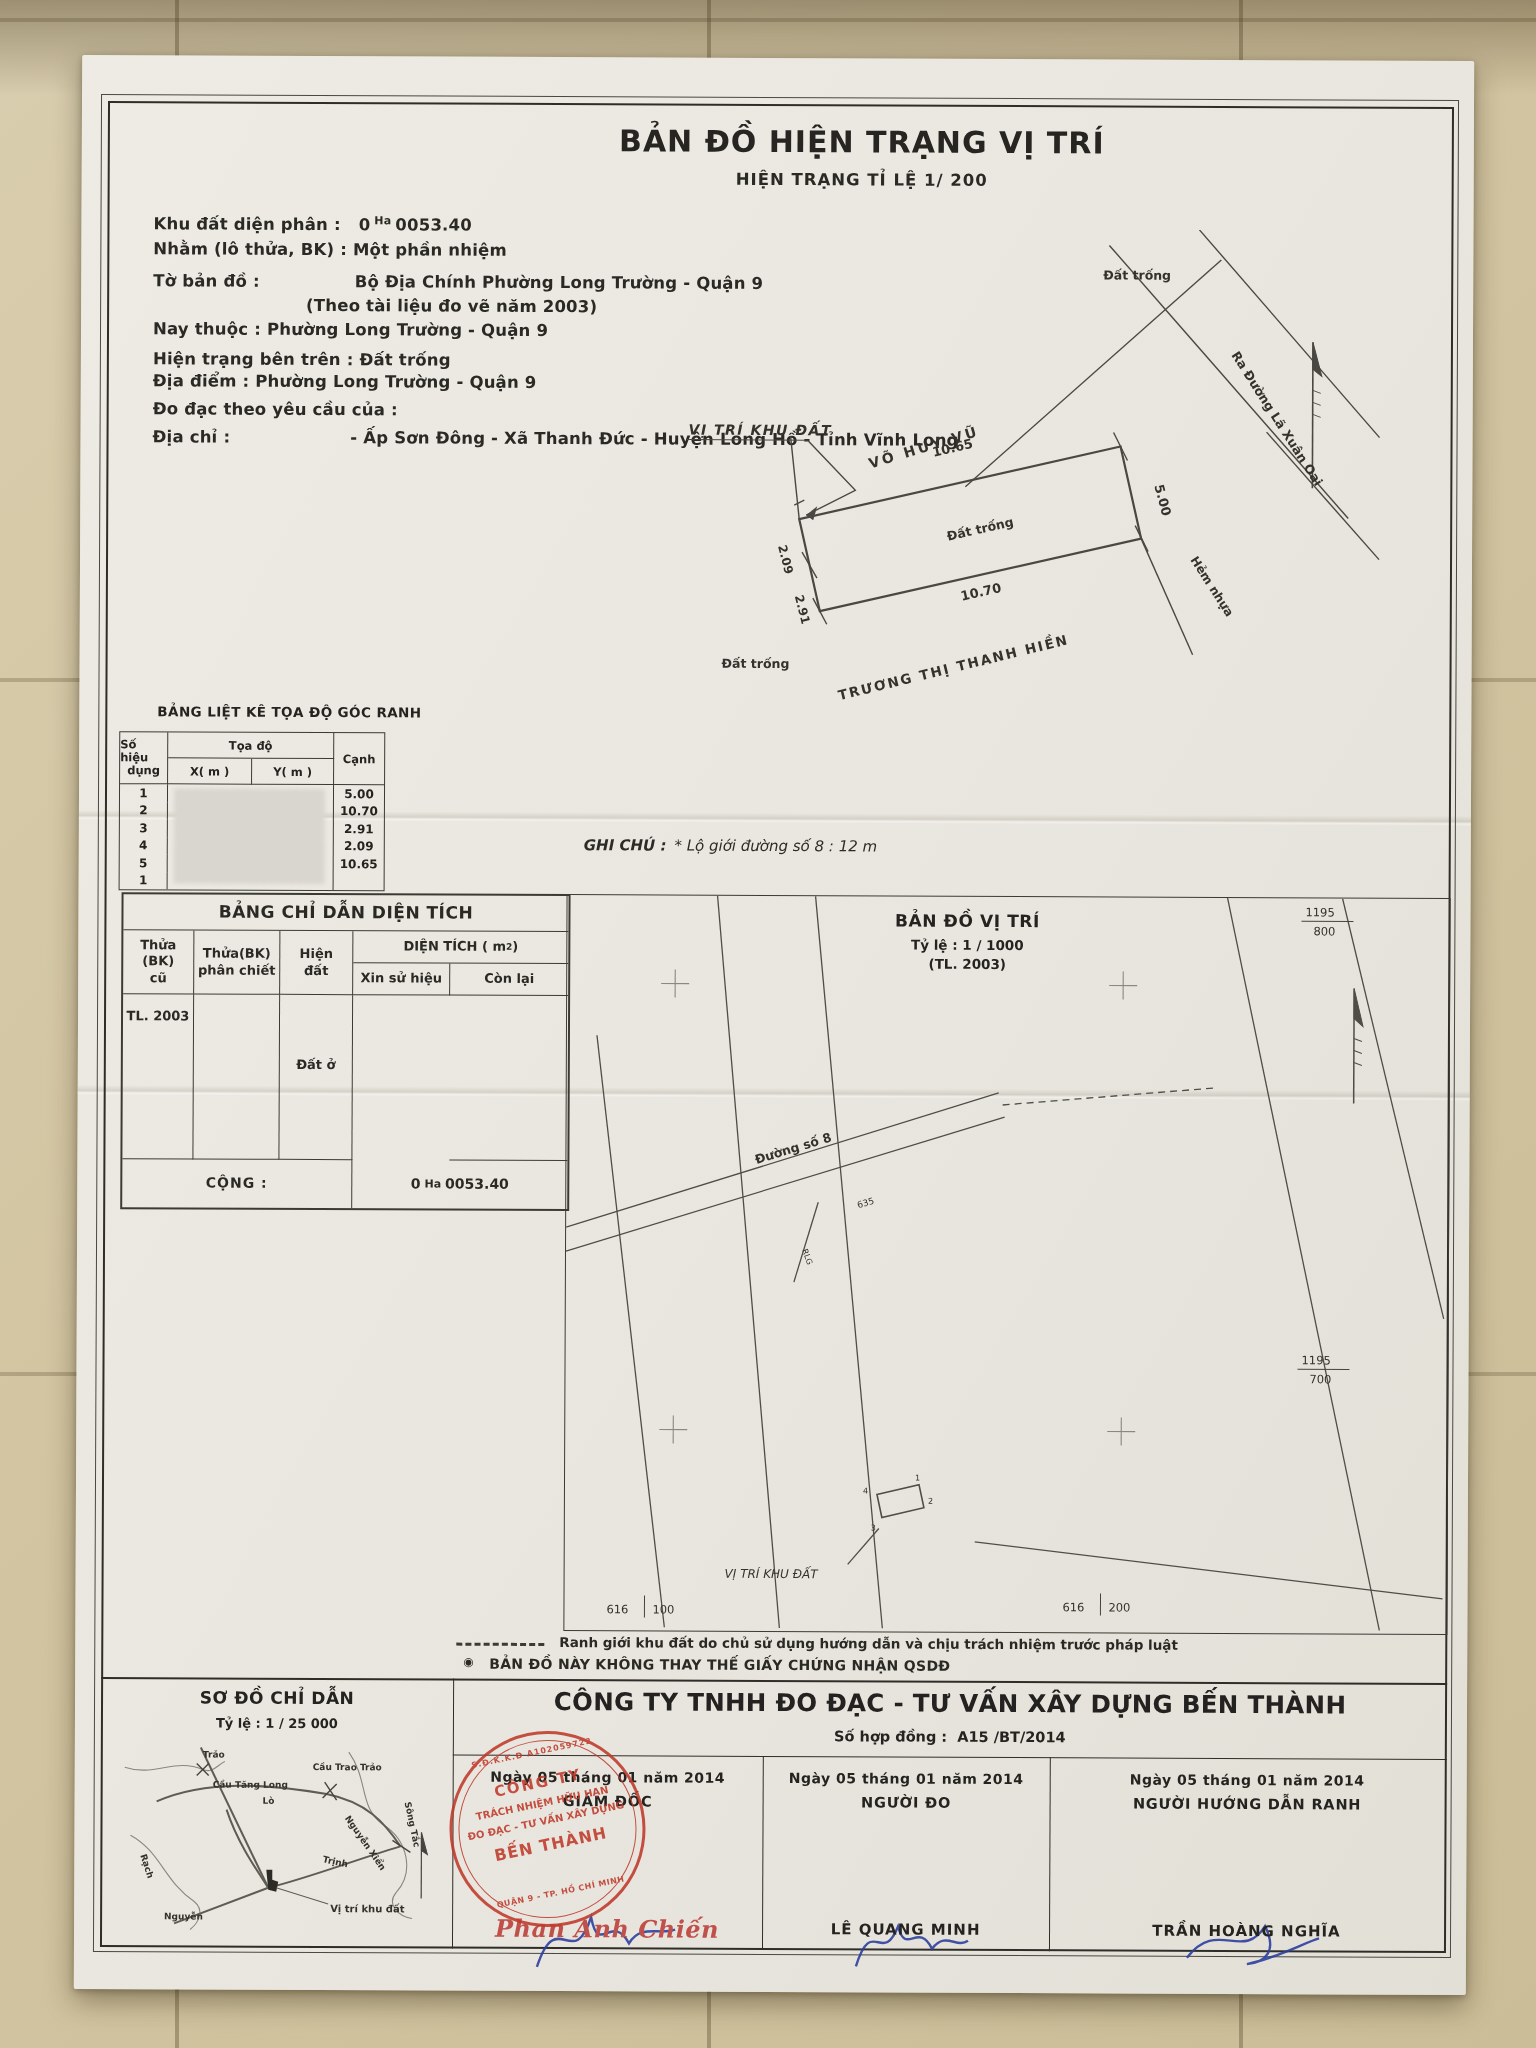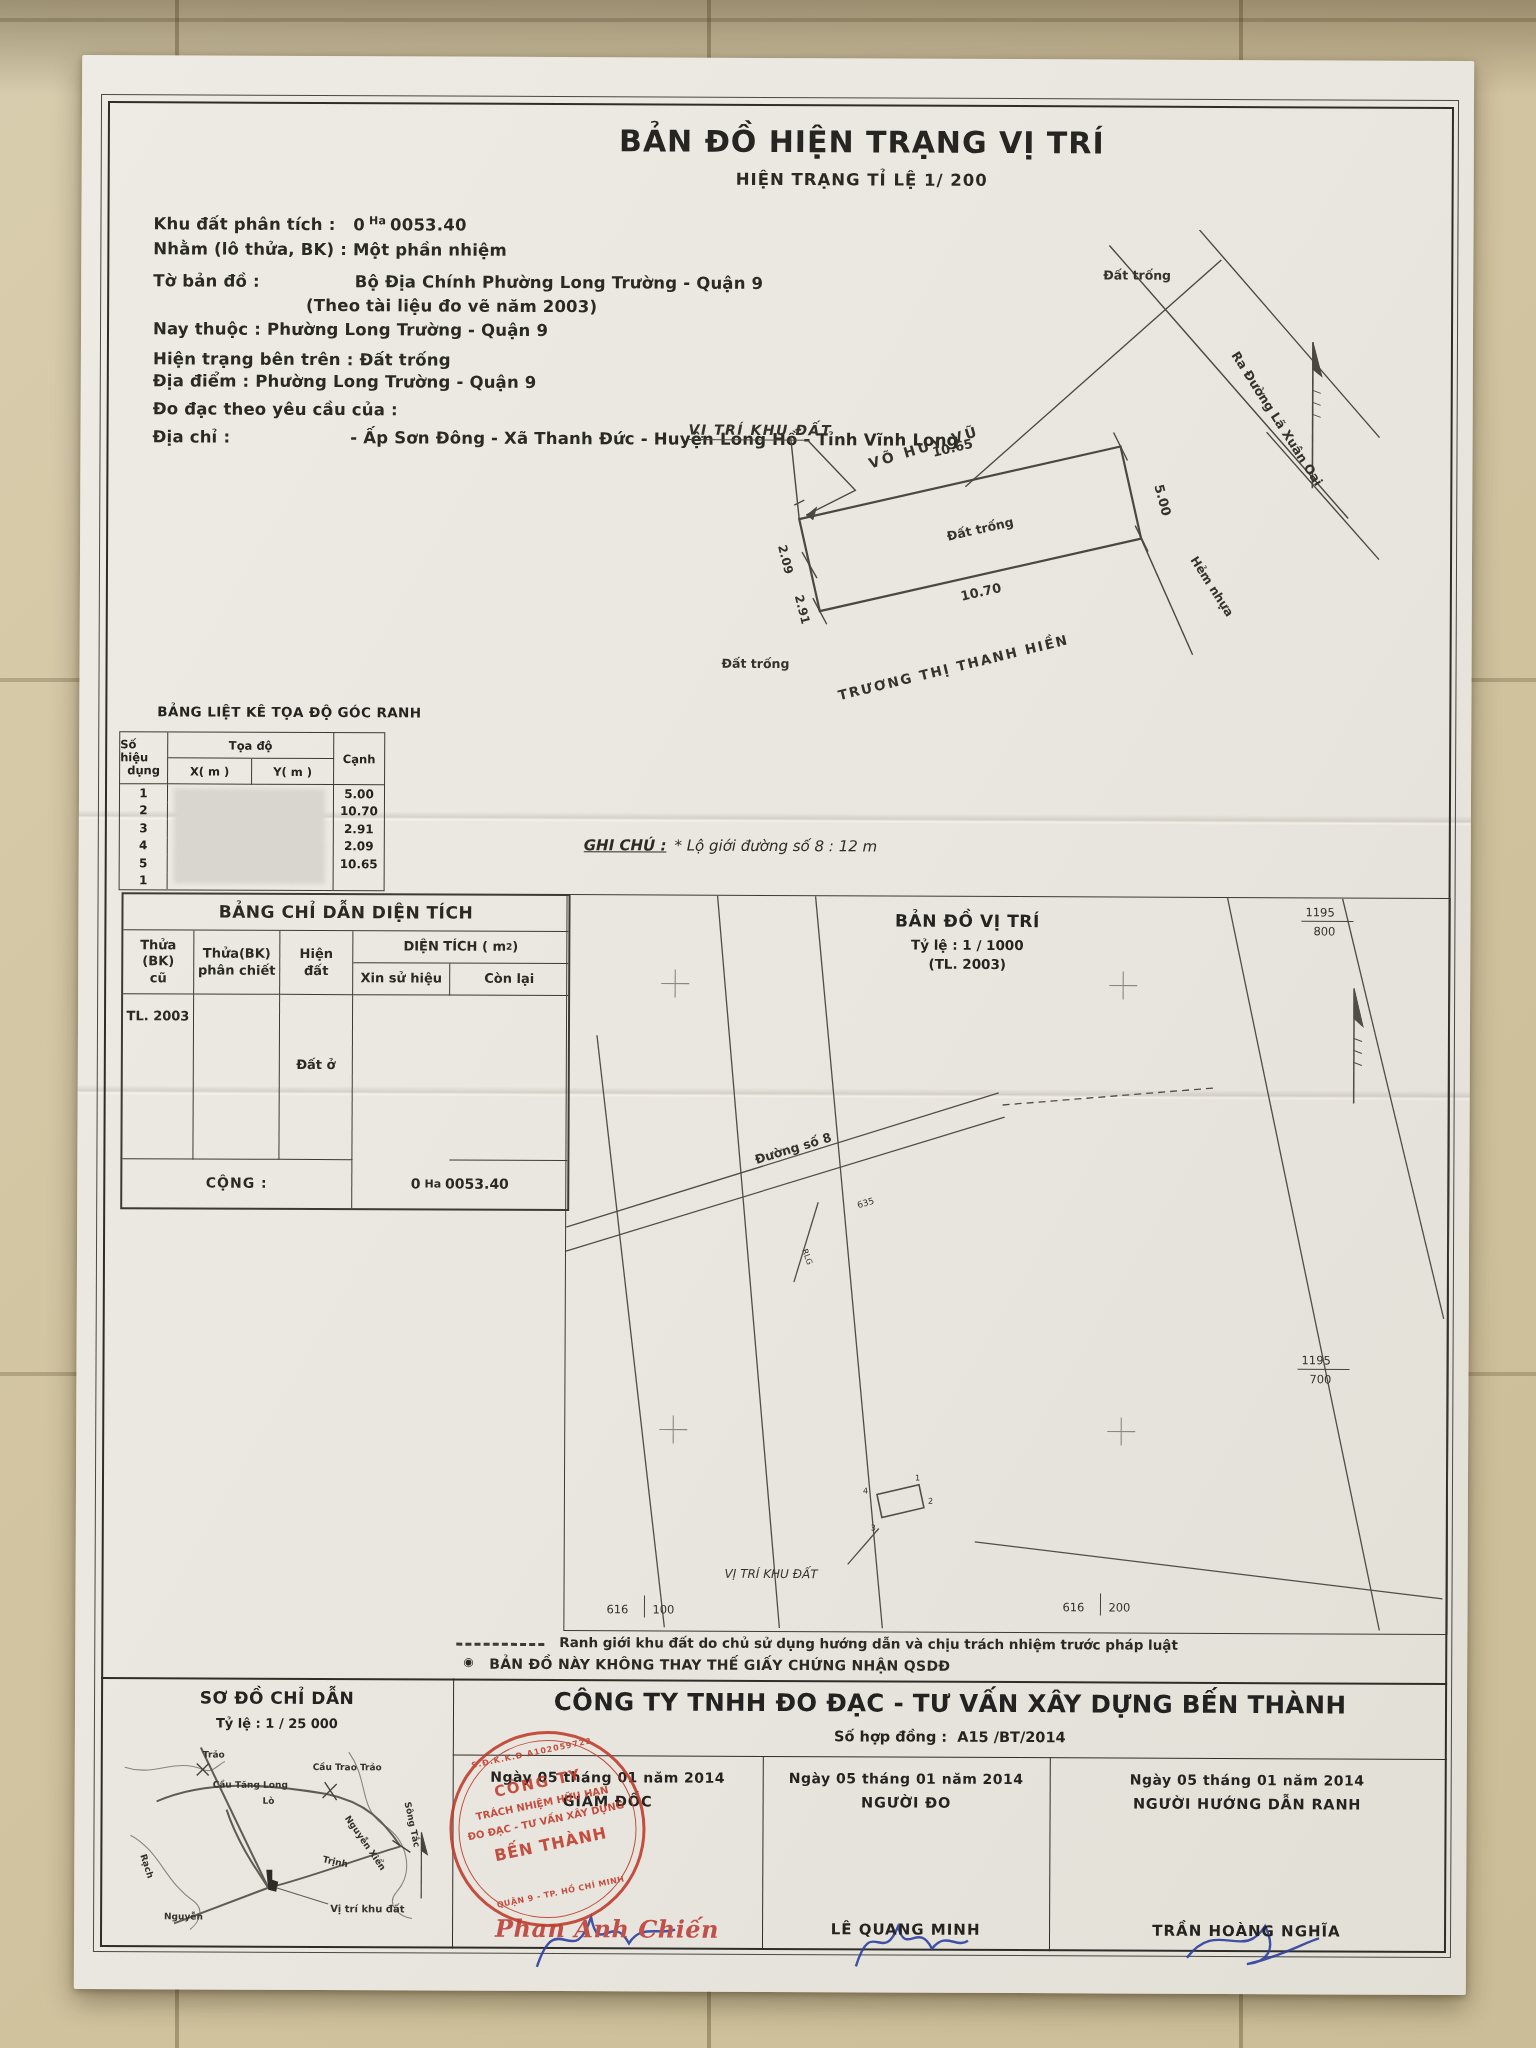--- a/index.html
+++ b/index.html
@@ -38,21 +38,21 @@
   .cell-bb{border-bottom:1.2px solid #3b3a34;}
   .c-point{grid-column:1;grid-row:1/3;flex-direction:column;line-height:1.15;}
   .c-coord{grid-column:2/4;grid-row:1;}
   .c-x{grid-column:2;grid-row:2;} .c-y{grid-column:3;grid-row:2;}
   .c-canh{grid-column:4;grid-row:1/3;}
   .c-xy{grid-column:2/4;grid-row:3/9;position:relative;}
   .redact{position:absolute;left:6px;top:4px;right:8px;bottom:6px;background:#d8d6cf;filter:blur(2px);}
   .c-p{grid-column:1;font-size:12px;} .c-c{grid-column:4;font-size:12px;}
   
   .ghichu{position:absolute;left:505px;top:779px;font-size:15px;font-style:italic;color:#2c2b26;white-space:nowrap;}
-  .ghichu .lab{font-weight:bold;text-decoration:underline;margin-right:8px;margin-top:6px;}
+  .ghichu .lab{font-weight:bold;margin-right:8px;margin-top:6px;}
   
   .atable{position:absolute;left:43px;top:837px;display:grid;
     grid-template-columns:71px 86px 73px 97px 118px;
     grid-template-rows:36px 32px 32px 165px 48px;
     border:2px solid #3b3a34;font-size:13px;font-weight:bold;color:#2a2924;}
   .atable>div{display:flex;align-items:center;justify-content:center;text-align:center;line-height:1.25;}
   .a-title{grid-column:1/6;grid-row:1;font-size:17px;letter-spacing:.5px;border-bottom:1.5px solid #3b3a34;}
   .a-h1{grid-row:2/4;flex-direction:column;}
   .a-area{grid-column:4/6;grid-row:2;border-bottom:1.2px solid #3b3a34;}
   .a-use{grid-column:4;grid-row:3;} .a-left{grid-column:5;grid-row:3;}
@@ -104,21 +104,21 @@
 <div class="scene">
  <div class="paper">
   <div class="crease" style="top:755px"></div>
   <div class="crease" style="top:1030px"></div>
   <div class="frame"></div>
 
   <div class="title-main">BẢN ĐỒ HIỆN TRẠNG VỊ TRÍ</div>
   <div class="title-sub">HIỆN TRẠNG TỈ LỆ 1/ 200</div>
 
   <div class="info-line" style="top:158px">
-    <span>Khu đất phân tích :</span>&nbsp;&nbsp;&nbsp;<span>0</span><sup class="ha">Ha</sup><span>0053.40</span></div>
+    <span>Khu đất diện phân :</span>&nbsp;&nbsp;&nbsp;<span>0</span><sup class="ha">Ha</sup><span>0053.40</span></div>
   <div class="info-line" style="top:184px">
     <span>Nhằm (lô thửa, BK) :</span>&nbsp;<span>Một phần nhiệm</span></div>
   <div class="info-line" style="top:216px">
     <span>Tờ bản đồ :</span><span style="margin-left:95px">Bộ Địa Chính Phường Long Trường - Quận 9</span></div>
   <div class="info-line" style="top:240px;left:225px">
     <span>(Theo tài liệu đo vẽ năm 2003)</span></div>
   <div class="info-line" style="top:264px">
     <span>Nay thuộc :</span>&nbsp;<span>Phường Long Trường - Quận 9</span></div>
   <div class="info-line" style="top:294px">
     <span>Hiện trạng bên trên :</span>&nbsp;<span>Đất trống</span></div>

